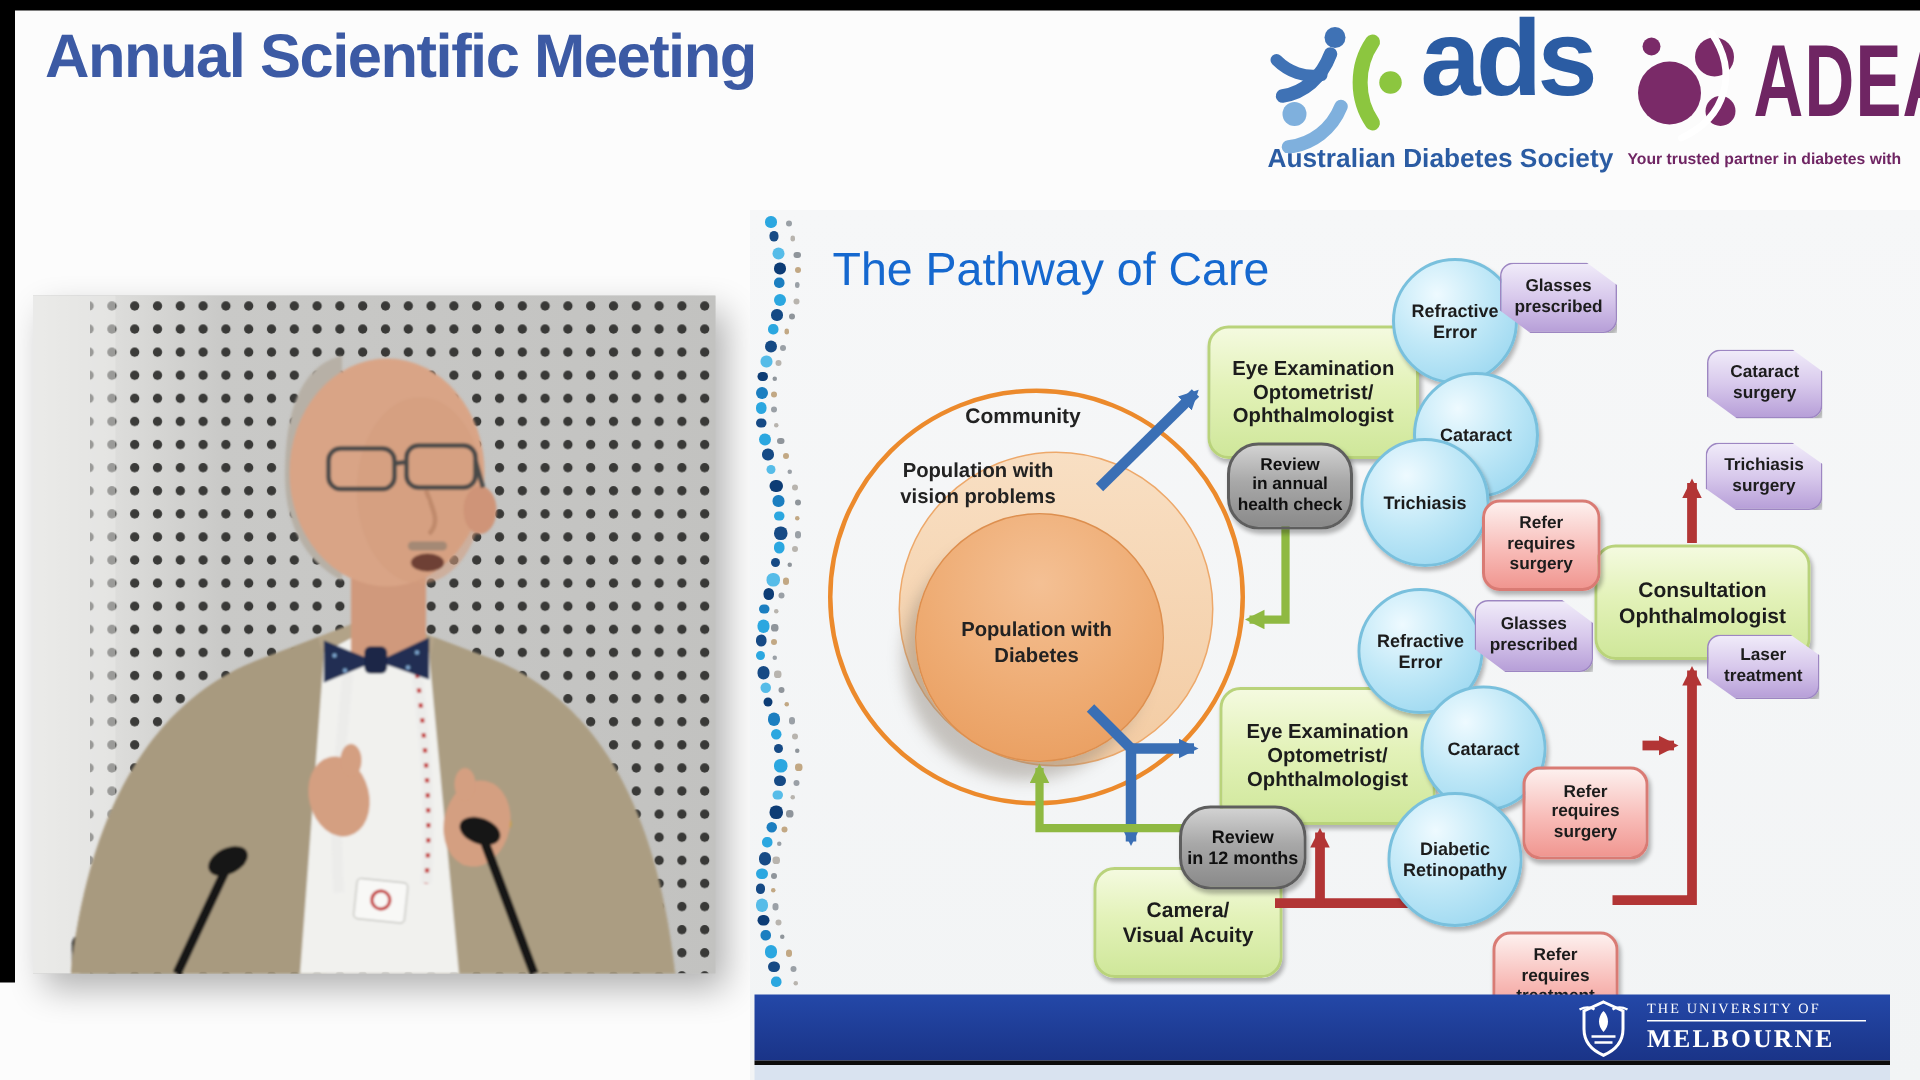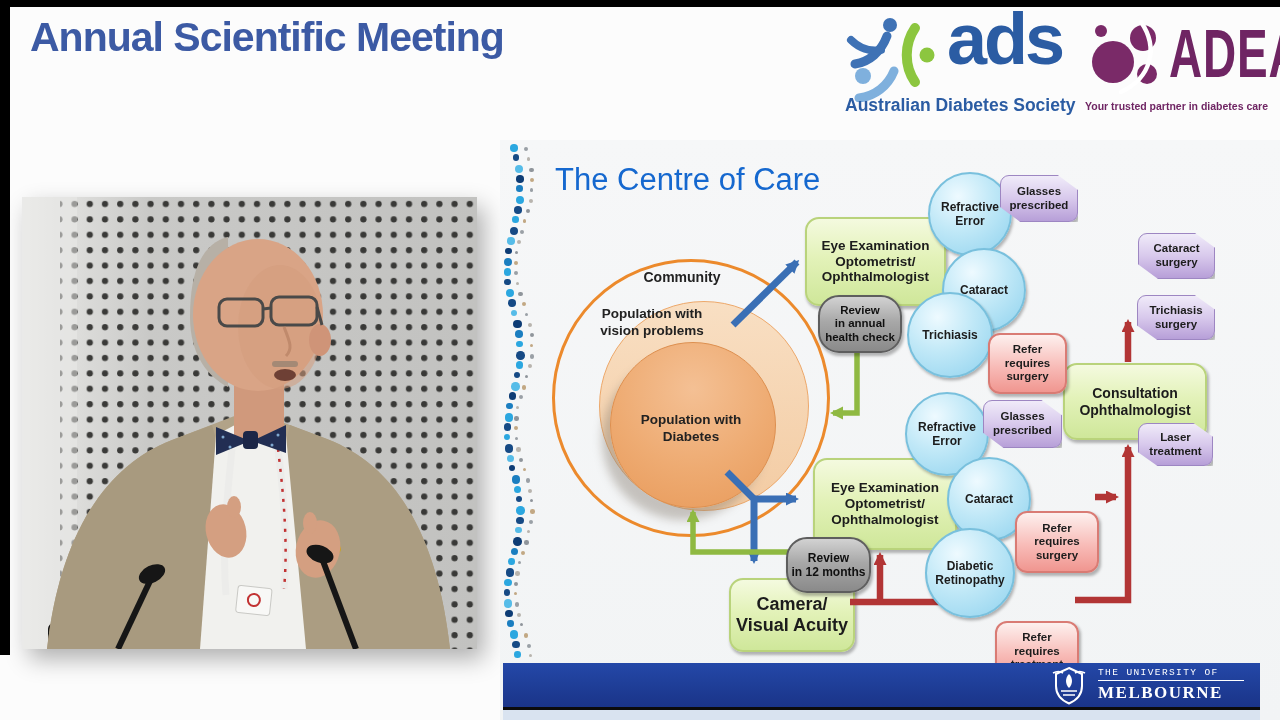--- a/index.html
+++ b/index.html
@@ -68,21 +68,21 @@
   .bluebox{background:linear-gradient(180deg,#dcecfb 0%,#b7d2f2 50%,#9abce8 100%);
          border:2px solid #88a8d8;border-radius:10px;z-index:7;font-size:16px;}
 
   
   .sfooter{position:absolute;left:3px;top:523px;width:757px;height:44px;z-index:8;
            background:linear-gradient(180deg,#2448a8 0%,#1a3488 100%);}
   .sfooter-line{position:absolute;left:3px;top:567px;width:757px;height:3px;background:#0b0b0b;z-index:8;}
   .sfooter-strip{position:absolute;left:3px;top:570px;width:757px;height:10px;background:#d9e3f0;z-index:8;}
   .uom{position:absolute;right:16px;top:2px;display:flex;align-items:center;gap:9px;color:#fff;}
   .uom-text{display:flex;flex-direction:column;align-items:flex-start;}
-  .uom-small{font-size:9.5px;letter-spacing:1.4px;font-family:Liberation Mono, monospace;text-align:center;}
+  .uom-small{font-size:9.5px;letter-spacing:1.4px;font-family:Liberation Serif, serif;text-align:center;}
   .uom-rule{width:146px;height:1px;background:#fff;margin:2px 0;}
   .uom-big{font-size:17px;font-weight:bold;letter-spacing:1.5px;font-family:"Liberation Serif",serif;}
 </style>
 </head>
 <body>
 
 <div class="stage">
   <div class="edge-top"></div>
   <div class="edge-left"></div>
 
@@ -106,21 +106,21 @@
 
   <div class="adea-logo">
     <svg class="adea-icon" width="88" height="80" viewBox="0 0 88 80">
       <circle cx="28" cy="44" r="21" fill="#7a2a68"></circle>
       <circle cx="58" cy="20" r="13" fill="#7a2a68"></circle>
       <circle cx="62" cy="56" r="10" fill="#7a2a68"></circle>
       <circle cx="16" cy="13" r="6" fill="#7a2a68"></circle>
       <path d="M36,74 C66,60 74,30 56,4" fill="none" stroke="#ffffff" stroke-width="4.5" stroke-linecap="round"></path>
     </svg>
     <div class="adea-word">ADEA</div>
-    <div class="adea-cap">Your trusted partner in diabetes care</div>
+    <div class="adea-cap">Your trusted partner in diabetes with</div>
   </div>
 
   <div class="webcam">
     <svg width="455" height="452" viewBox="0 0 455 452">
       <defs>
         <linearGradient id="wallg" x1="0" y1="0" x2="1" y2="0">
           <stop offset="0" stop-color="#ececea"></stop>
             <stop offset=".28" stop-color="#c9c9c7"></stop>
           <stop offset="1" stop-color="#c2c2c0"></stop>
         </linearGradient>
@@ -297,21 +297,21 @@
         <i style="left: 15.2446px; top: 468.75px; width: 4px; height: 4px; background: rgb(184, 180, 174);"></i>
         <i style="left: 5.17532px; top: 476.1px; width: 6.5px; height: 6.5px; background: rgb(27, 126, 192);"></i>
         <i style="left: 18.2637px; top: 479.1px; width: 3.2px; height: 3.2px; background: rgb(143, 149, 155);"></i>
         <i style="left: 7.67802px; top: 486.45px; width: 8.5px; height: 8.5px; background: rgb(43, 167, 224);"></i>
         <i style="left: 21.557px; top: 489.45px; width: 4.5px; height: 4.5px; background: rgb(194, 168, 132);"></i>
         <i style="left: 10.2315px; top: 496.8px; width: 7.5px; height: 7.5px; background: rgb(22, 74, 133);"></i>
         <i style="left: 24.6044px; top: 499.8px; width: 4px; height: 4px; background: rgb(154, 160, 166);"></i>
         <i style="left: 12.4328px; top: 507.15px; width: 6.5px; height: 6.5px; background: rgb(43, 167, 224);"></i>
         <i style="left: 26.9248px; top: 510.15px; width: 3.2px; height: 3.2px; background: rgb(184, 180, 174);"></i>
       </div>
-    <div class="slide-title">The Centre of Care</div>
+    <div class="slide-title">The Pathway of Care</div>
 
     <div class="ring"></div>
     <div class="midcircle"></div>
     <div class="innercircle"></div>
     <div class="clabel" style="left:182px;top:138px;font-size:14px;">Community</div>
     <div class="clabel" style="left:152px;top:183px;font-size:13.5px;">Population with
 vision problems</div>
     <div class="clabel" style="left:191px;top:289px;font-size:13.5px;">Population with
 Diabetes</div>
 
@@ -343,21 +343,21 @@
     </svg>
 
     <div class="node green" style="left:305px;top:77px;width:137px;height:85px;">Eye Examination
 Optometrist/
 Ophthalmologist</div>
     <div class="node green" style="left:313px;top:318px;width:140px;height:88px;">Eye Examination
 Optometrist/
 Ophthalmologist</div>
     <div class="node green" style="left:563px;top:223px;width:140px;height:73px;font-size:14px;">Consultation
 Ophthalmologist</div>
-    <div class="node green" style="left:229px;top:438px;width:122px;height:70px;font-size:18px;">Camera/
+    <div class="node green" style="left:229px;top:438px;width:122px;height:70px;font-size:14px;">Camera/
 Visual Acuity</div>
 
     <div class="node circle" style="left:428px;top:32px;width:80px;height:80px;">Refractive
 Error</div>
     <div class="node circle" style="left:442px;top:108px;width:80px;height:80px;">Cataract</div>
     <div class="node circle" style="left:407px;top:152px;width:82px;height:82px;">Trichiasis</div>
     <div class="node circle" style="left:405px;top:252px;width:80px;height:80px;">Refractive
 Error</div>
     <div class="node circle" style="left:447px;top:317px;width:80px;height:80px;">Cataract</div>
     <div class="node circle" style="left:425px;top:388px;width:86px;height:86px;">Diabetic

